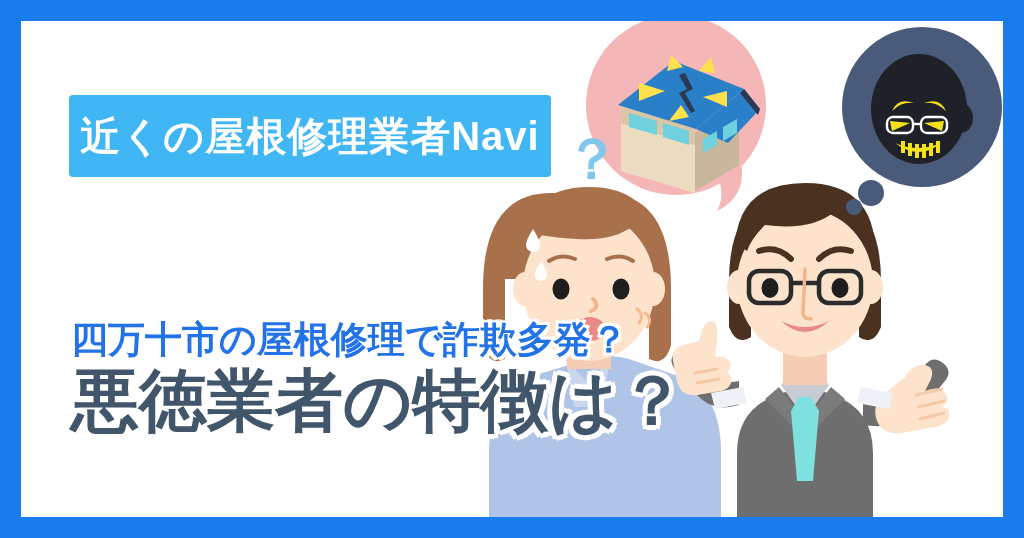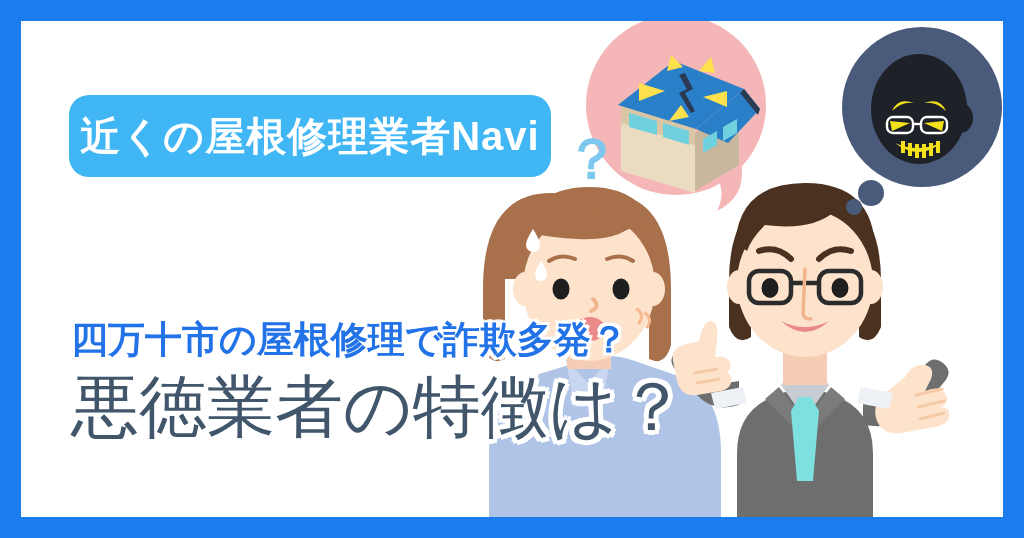--- a/index.html
+++ b/index.html
@@ -32,21 +32,21 @@
   }
 
   
   .brand-badge {
     position: absolute;
     left: 48px;
     top: 74px;
     width: 482px;
     height: 82px;
     background: #41b6f5;
-    border-radius: 20px;
+    border-radius: 4px;
     display: flex;
     align-items: center;
     justify-content: center;
     z-index: 30;
   }
   .brand-badge-label {
     color: #ffffff;
     font-size: 40px;
     font-weight: bold;
     letter-spacing: 1px;
@@ -80,23 +80,22 @@
     color: #2272e8;
     letter-spacing: 0px;
     line-height: 1.15;
     white-space: nowrap;
     text-shadow:
       2px 0 0 #fff, -2px 0 0 #fff, 0 2px 0 #fff, 0 -2px 0 #fff,
       2px 2px 0 #fff, -2px 2px 0 #fff, 2px -2px 0 #fff, -2px -2px 0 #fff,
       3px 3px 0 #fff, -3px 3px 0 #fff, 3px -3px 0 #fff, -3px -3px 0 #fff;
   }
   .headline-main {
-    margin-top: 6px;
     font-size: 68px;
-    font-weight: normal;
+    font-weight: bold;
     color: #41566b;
     letter-spacing: 0px;
     line-height: 1.12;
     white-space: nowrap;
     text-shadow:
       3px 0 0 #fff, -3px 0 0 #fff, 0 3px 0 #fff, 0 -3px 0 #fff,
       3px 3px 0 #fff, -3px 3px 0 #fff, 3px -3px 0 #fff, -3px -3px 0 #fff,
       4px 4px 0 #fff, -4px 4px 0 #fff, 4px -4px 0 #fff, -4px -4px 0 #fff,
       5px 0 0 #fff, -5px 0 0 #fff, 0 5px 0 #fff, 0 -5px 0 #fff;
   }

